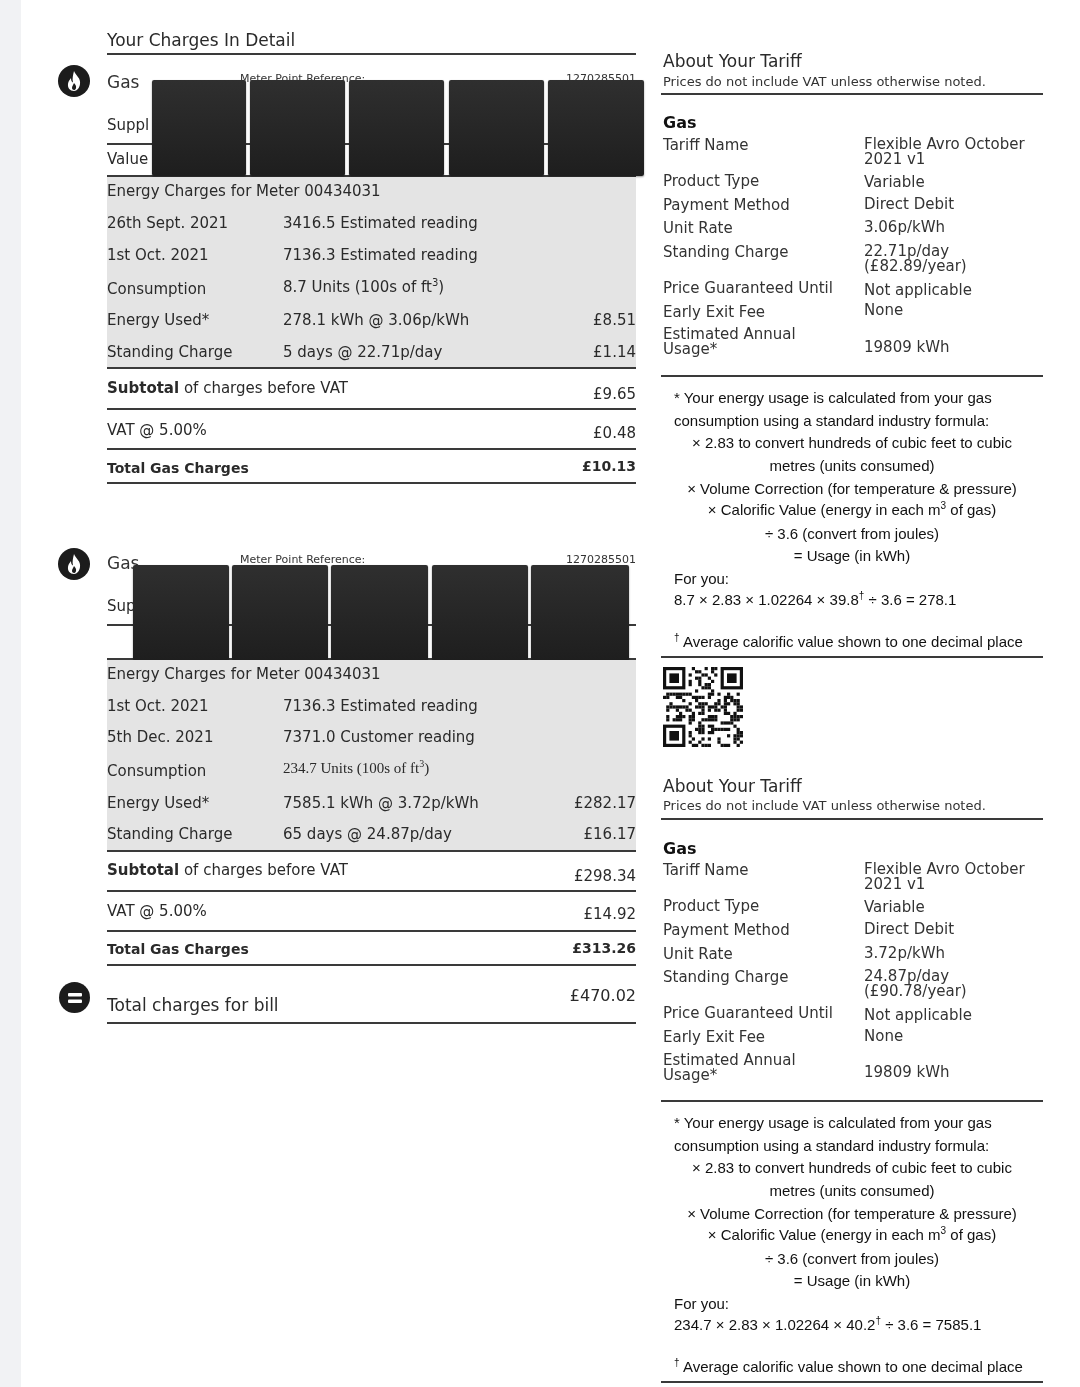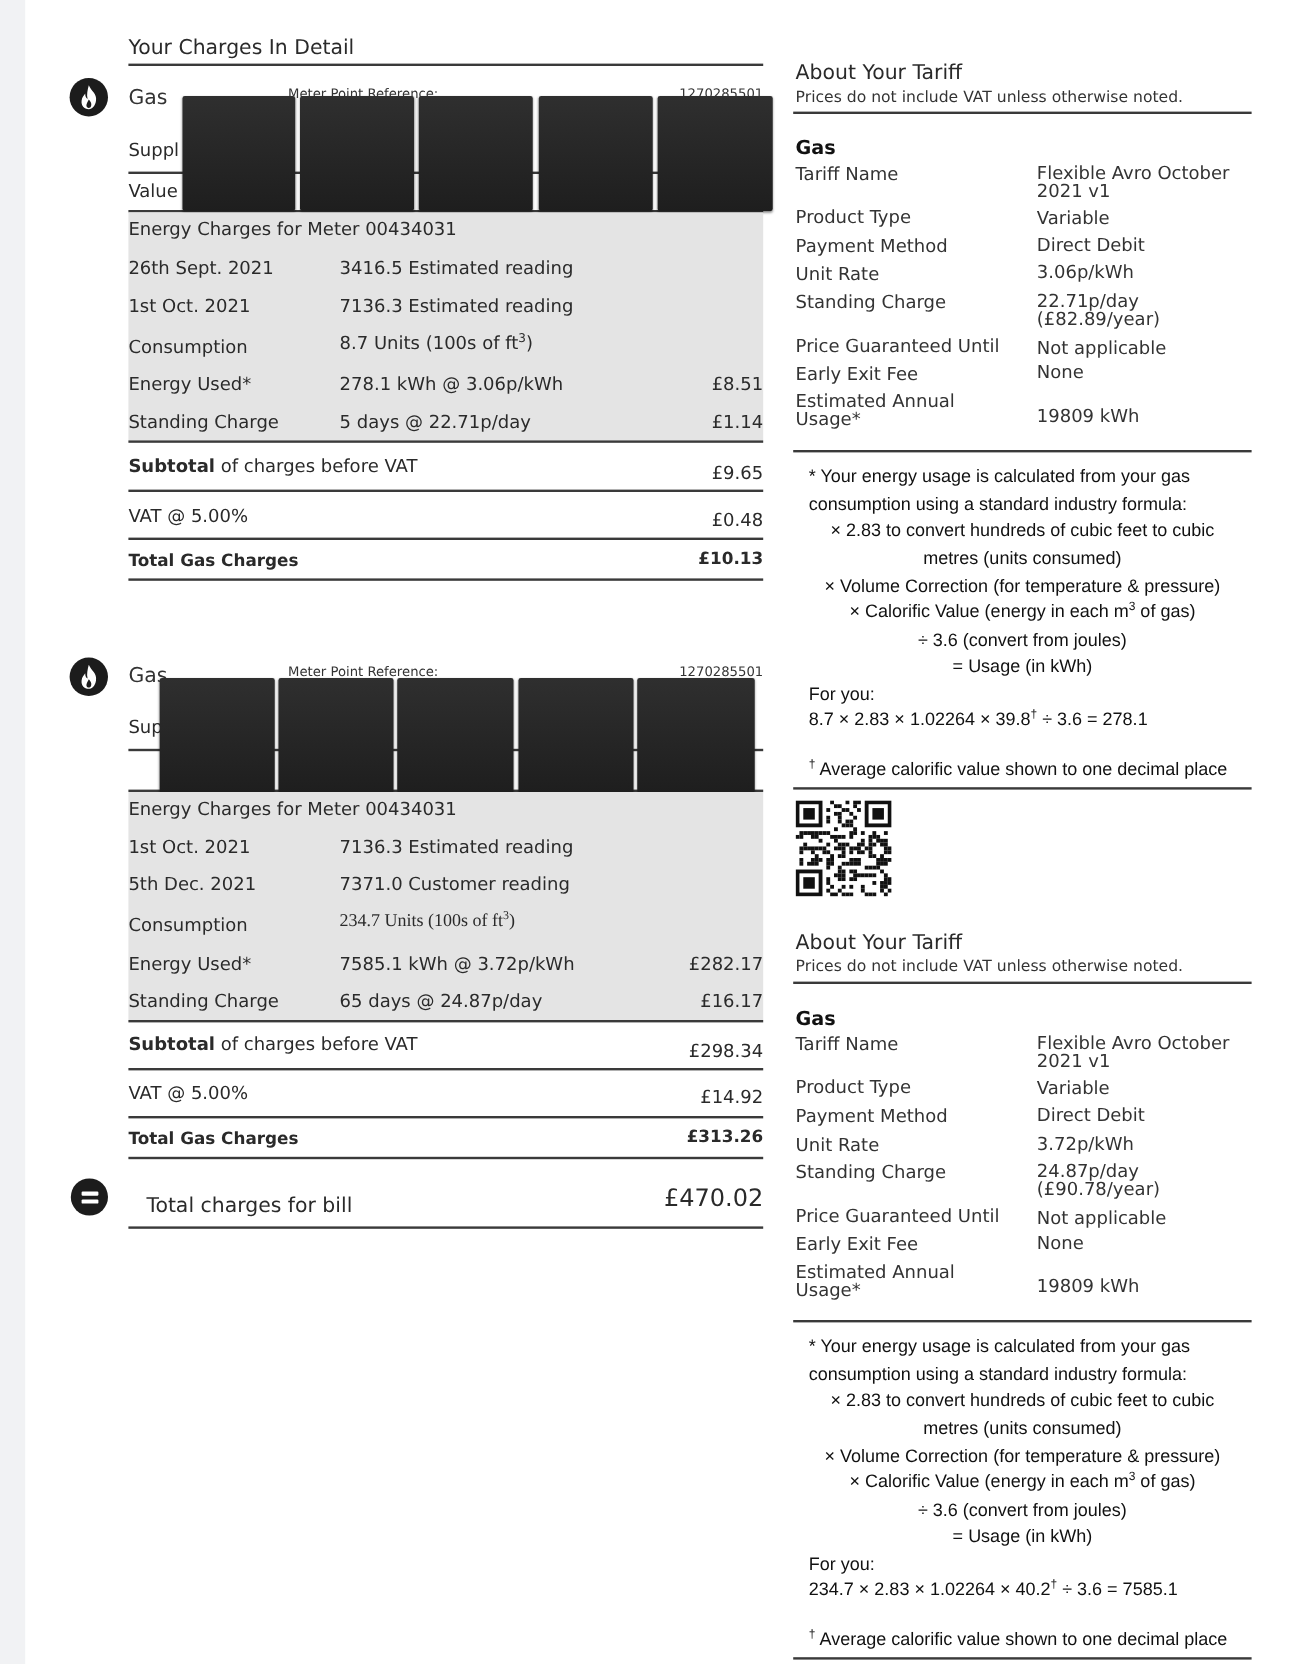--- a/index.html
+++ b/index.html
@@ -132,22 +132,22 @@
 <div class="abs txt bold" style="left:107px;top:941px;font-size:14px;">Total Gas Charges</div>
 <div class="abs txt bold right" style="left:536px;top:940px;width:100px;font-size:14px;">£313.26</div>
 <div class="rule" style="left:107px;top:964px;width:529px;"></div>
 
 <div class="icon-circle" style="left:59px;top:982px;width:31px;height:31px;">
   <svg width="16" height="12" viewBox="0 0 16 12">
       <rect x="1" y="1" width="14" height="3.5" rx="1" fill="#fff"></rect>
       <rect x="1" y="7.5" width="14" height="3.5" rx="1" fill="#fff"></rect>
     </svg>
 </div>
-<div class="abs txt" style="left:122px;top:995px;font-size:17px;">Total charges for bill</div>
-<div class="abs txt right" style="left:516px;top:986px;width:120px;font-size:20px;">£470.02</div>
+<div class="abs txt" style="left:107px;top:995px;font-size:17px;">Total charges for bill</div>
+<div class="abs txt right" style="left:516px;top:986px;width:120px;font-size:16px;">£470.02</div>
 <div class="rule" style="left:107px;top:1022px;width:529px;"></div>
 
 <div class="abs txt heading" style="left:663px;top:51px;">About Your Tariff</div>
 <div class="abs txt" style="left:663px;top:74px;font-size:13px;color:#333;">Prices do not include VAT unless otherwise noted.</div>
 <div class="rule" style="left:661px;top:93px;width:382px;"></div>
 <div class="abs txt bold" style="left:663px;top:113px;font-size:16px;color:#111;">Gas</div>
 
 <div class="abs tariff-label" style="left:663px;top:136px;">Tariff Name</div>
 <div class="abs tariff-val" style="left:864px;top:137px;">
     <div>Flexible Avro October</div>

